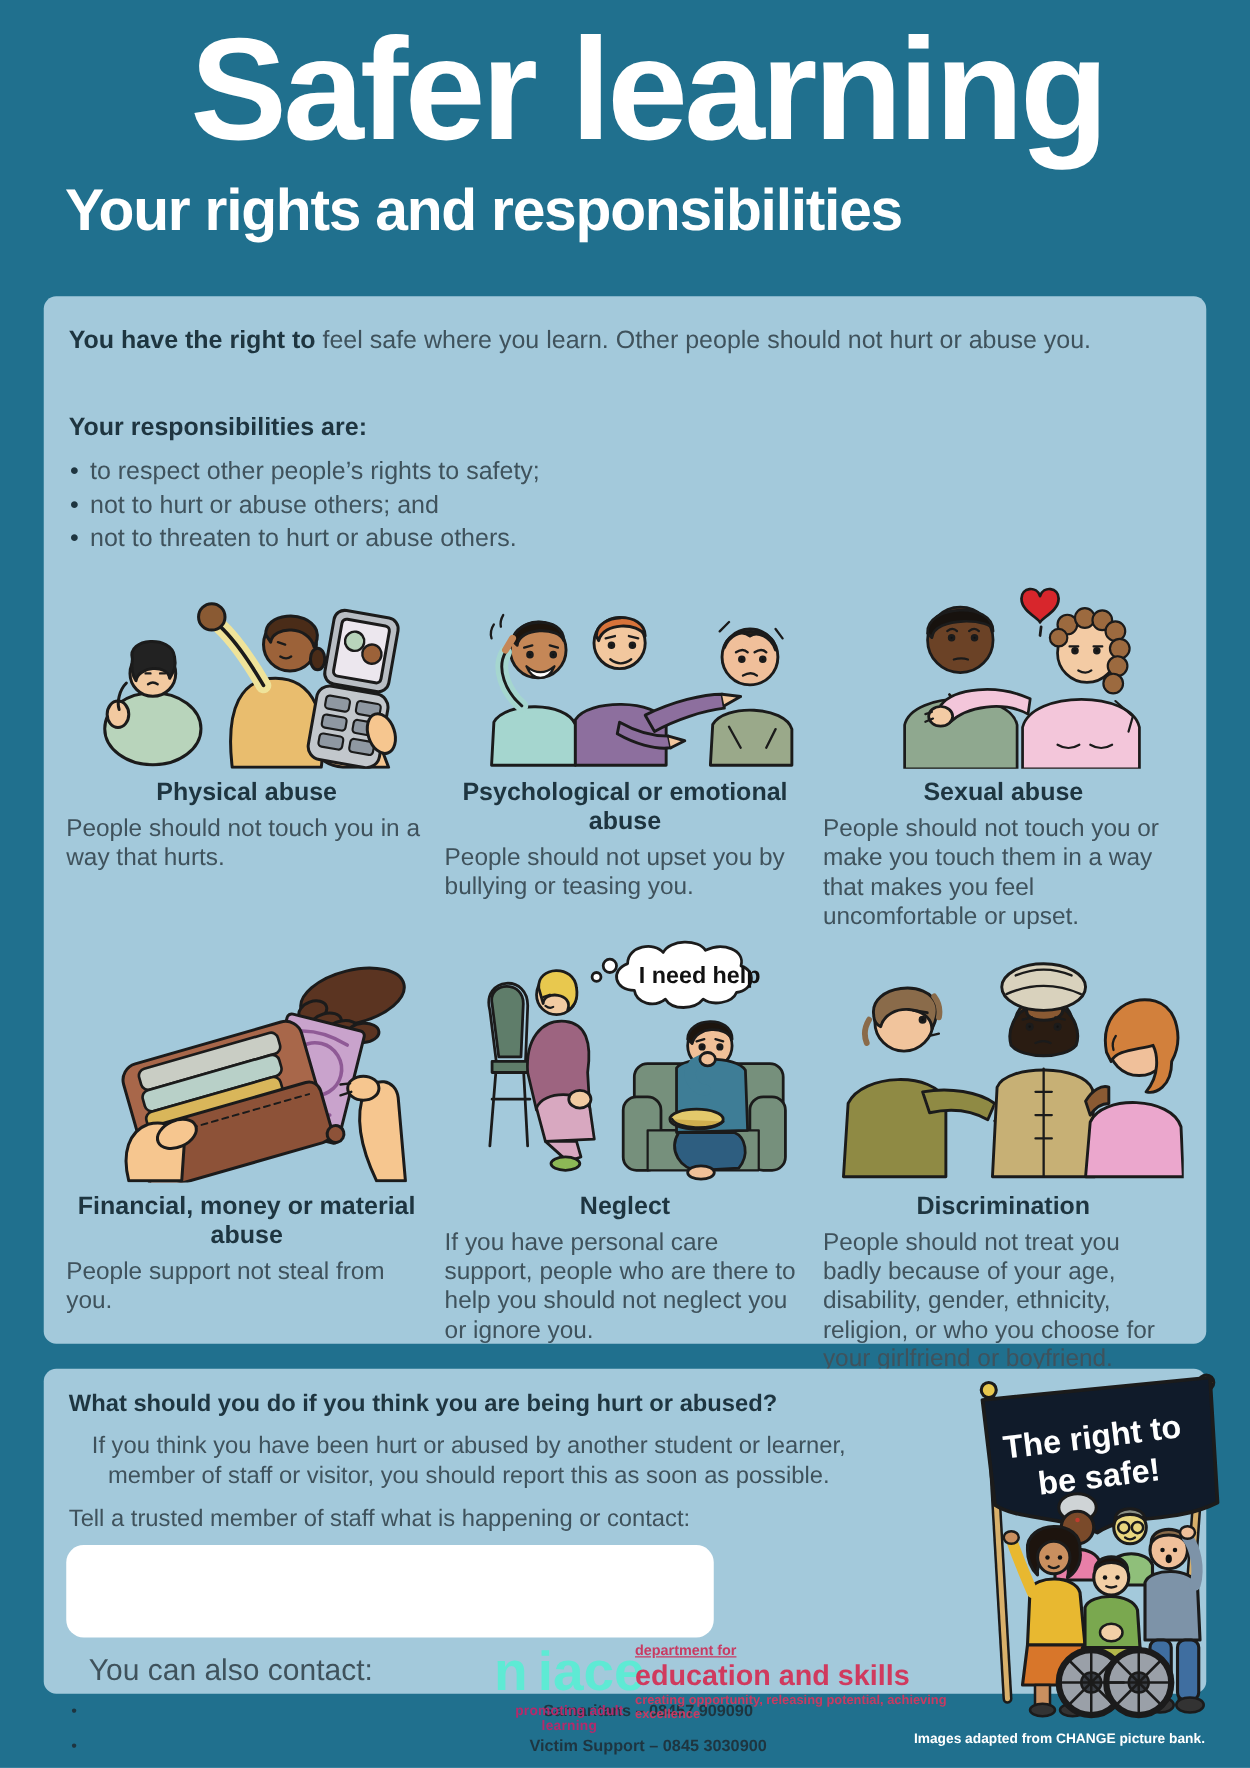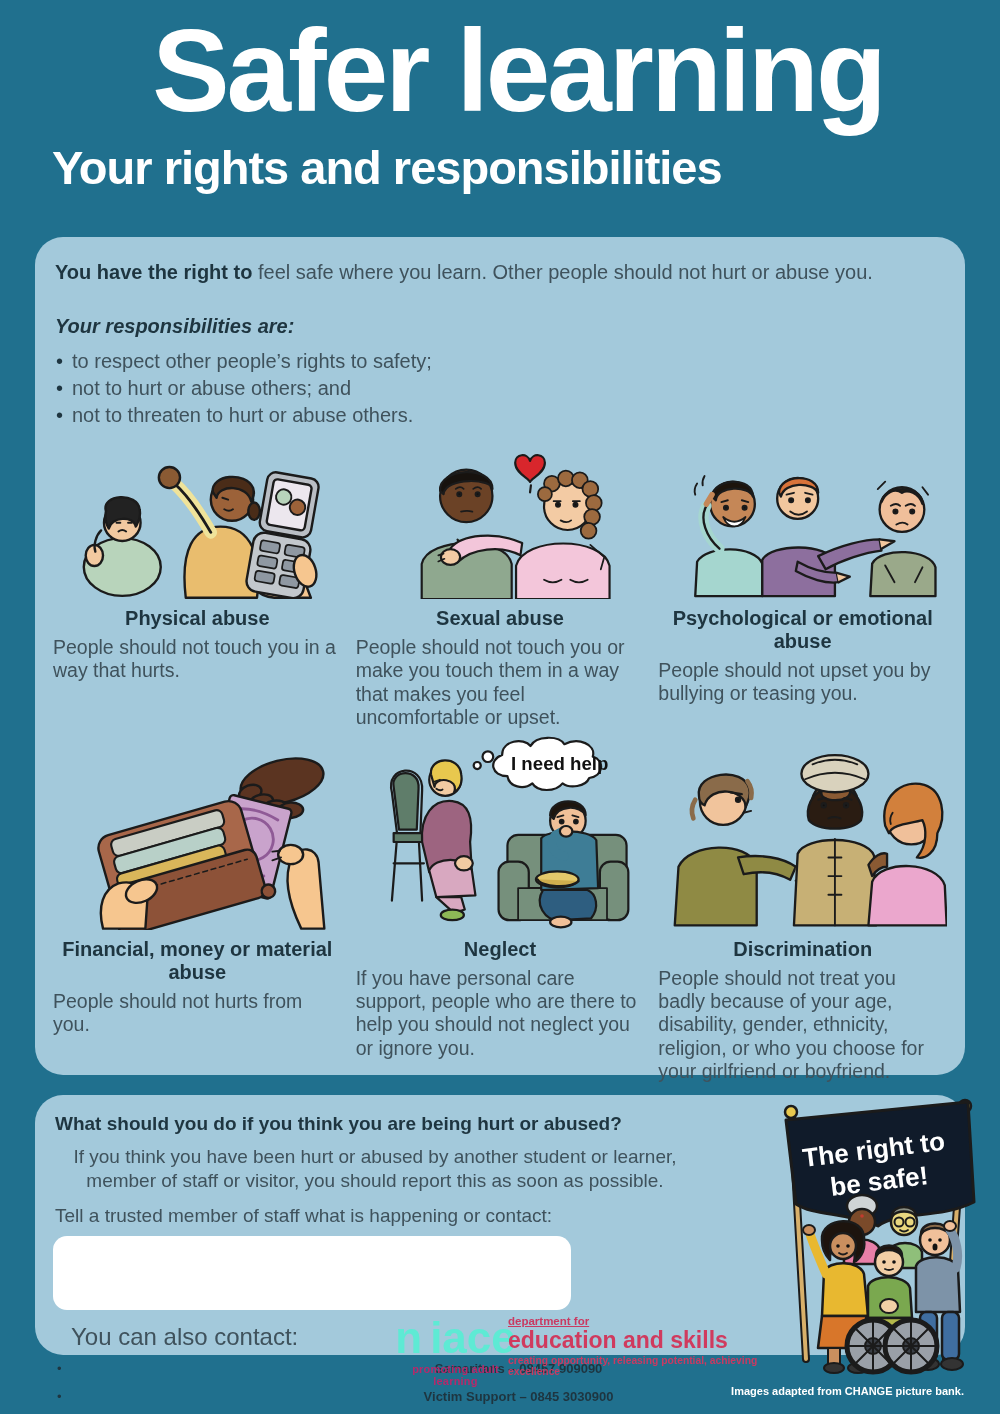--- a/index.html
+++ b/index.html
@@ -12,27 +12,27 @@
   
   .title{
     position:absolute;left:48px;top:8px;width:940px;
     font-size:116px;font-weight:700;letter-spacing:-3px;color:#ffffff;line-height:1.1;text-align:center;
   }
   .subtitle{
     position:absolute;left:52px;top:142px;width:940px;
     font-size:47px;font-weight:700;letter-spacing:-1px;color:#ffffff;line-height:1.1;
   }
   
-  .panel{position:absolute;background:#a3c9db;border-radius:28px;}
+  .panel{position:absolute;background:#a3c9db;border-radius:10px;}
   .main-panel{left:35px;top:237px;width:930px;height:838px;padding:16px 18px 0 18px;}
   .report-panel{left:35px;top:1095px;width:930px;height:260px;padding:14px 0 0 20px;}
   
   .intro{margin:6px 0 0 2px;font-size:20px;line-height:1.3;color:#3f525c;}
   .intro .b{font-weight:700;color:#1e3540;}
-  .resp-head{margin:30px 0 0 2px;font-size:20px;font-weight:700;color:#1e3540;font-style:italic;}
+  .resp-head{margin:46px 0 0 2px;font-size:20px;font-weight:700;color:#1e3540;}
   .resp-list{margin:10px 0 0 2px;padding:0;list-style:none;}
   .resp-list li{position:relative;padding-left:17px;font-size:20px;line-height:27px;color:#3f525c;}
   .resp-list li::before{content:"•";position:absolute;left:1px;top:0;color:#1e3540;}
   
   .grid{display:grid;grid-template-columns:1fr 1fr 1fr;column-gap:14px;margin-top:4px;}
   .cell{min-width:0;}
   .illus{display:flex;align-items:flex-end;justify-content:center;height:166px;}
   .row2 .illus{height:200px;}
   .cell h4{margin:8px 0 0 0;font-size:20px;font-weight:700;line-height:1.15;color:#1e3540;text-align:center;}
   .cell p{margin:6px 0 0 0;font-size:19.5px;line-height:1.2;color:#3f525c;}
@@ -123,20 +123,65 @@
               <ellipse cx="262" cy="142" rx="11" ry="17" transform="rotate(-18 262 142)" fill="#f6c68f"></ellipse>
             </g>
           </svg>
         </div>
         <h4>Physical abuse</h4>
         <p>People should not touch you in a way that hurts.</p>
       </div>
 
       <div class="cell">
         <div class="illus">
+          <svg width="300" height="150" viewBox="0 0 310 155">
+            <g stroke="#1b1b1b" stroke-width="2.5" stroke-linejoin="round" stroke-linecap="round">
+
+              <path d="M40,155 L42,118 C52,100 104,100 112,120 L112,155 Z" fill="#a5d6cf"></path>
+              <circle cx="80" cy="56" r="24" fill="#c58757"></circle>
+              <path d="M58,48 C60,28 102,26 102,48 C98,36 64,36 62,52 Z" fill="#1d140c"></path>
+              <path d="M68,54 l7,-2 M90,52 l7,2" fill="none" stroke-width="2"></path>
+              <circle cx="73" cy="60" r="2" fill="#111"></circle>
+                <circle cx="93" cy="60" r="2" fill="#111"></circle>
+              <path d="M70,70 q12,10 24,0 q-4,10 -12,10 q-8,0 -12,-10 Z" fill="#ffffff" stroke-width="2"></path>
+              <path d="M66,104 C52,92 44,72 52,58" fill="none" stroke-width="11" stroke="#a5d6cf"></path>
+              <path d="M66,104 C52,92 44,72 52,58" fill="none" stroke-width="2.5"></path>
+              <path d="M52,56 l6,-10" stroke-width="6" stroke="#c58757"></path>
+              <path d="M42,34 q-4,6 -2,12 M50,26 q-3,5 -2,10" fill="none" stroke-width="2"></path>
+
+              <path d="M112,155 L112,116 C122,98 182,98 190,118 L190,155 Z" fill="#8d6f9e"></path>
+              <circle cx="150" cy="50" r="22" fill="#f2c79e"></circle>
+              <path d="M130,44 C130,24 172,22 172,44 C166,32 136,32 132,48 Z" fill="#d8733a"></path>
+              <path d="M138,46 l8,-2 M158,44 l8,2" fill="none" stroke-width="2"></path>
+              <circle cx="143" cy="52" r="2" fill="#111"></circle>
+                <circle cx="161" cy="52" r="2" fill="#111"></circle>
+              <path d="M142,64 q9,7 18,0" fill="none" stroke-width="2"></path>
+              <path d="M172,112 C196,100 222,94 238,94 L240,106 C222,108 198,116 180,126 Z" fill="#8d6f9e"></path>
+              <path d="M238,94 l16,2 l-14,8" fill="#f2c79e"></path>
+              <path d="M150,118 C164,126 180,130 192,130 l2,10 c-14,2 -32,-4 -46,-12 Z" fill="#8d6f9e"></path>
+              <path d="M192,130 l14,4 l-12,6" fill="#f2c79e"></path>
+
+              <path d="M228,155 L230,120 C240,102 292,104 298,124 L298,155 Z" fill="#9aa98a"></path>
+              <path d="M244,122 l10,18 M284,124 l-8,16" fill="none" stroke-width="2"></path>
+              <circle cx="262" cy="62" r="24" fill="#f0bf9a"></circle>
+              <path d="M240,54 C242,36 284,34 284,56 C280,44 268,40 262,44 C254,38 244,44 240,54 Z" fill="#2a2118"></path>
+              <path d="M236,40 l8,-8 M284,38 l6,8" fill="none" stroke-width="2"></path>
+              <path d="M250,58 q6,-4 10,0 M266,58 q6,-4 10,0" fill="none" stroke-width="2"></path>
+              <circle cx="255" cy="64" r="2" fill="#111"></circle>
+                <circle cx="273" cy="64" r="2" fill="#111"></circle>
+              <path d="M256,78 q7,-4 12,0" fill="none" stroke-width="2"></path>
+            </g>
+          </svg>
+        </div>
+        <h4>Psychological or emotional abuse</h4>
+        <p>People should not upset you by bullying or teasing you.</p>
+      </div>
+
+      <div class="cell">
+        <div class="illus">
           <svg width="290" height="166" viewBox="0 0 290 190">
             <g stroke="#1b1b1b" stroke-width="2.5" stroke-linejoin="round" stroke-linecap="round">
 
               <path d="M55,190 L55,150 C62,118 152,118 158,150 L158,190 Z" fill="#8fa88f"></path>
               <circle cx="106" cy="72" r="30" fill="#6b4226"></circle>
               <path d="M76,66 C74,40 136,36 136,64 C136,52 82,50 80,70 Z" fill="#17120e"></path>
               <path d="M94,64 q5,-4 9,0 M114,64 q5,-4 9,0" fill="none" stroke-width="2"></path>
               <circle cx="98" cy="70" r="2.2" fill="#111"></circle>
                 <circle cx="119" cy="70" r="2.2" fill="#111"></circle>
               <path d="M100,90 q7,-2 13,0" fill="none" stroke-width="2"></path>
@@ -167,65 +212,20 @@
 
               <path d="M162,34 C162,24 176,22 179,32 C182,22 196,24 196,34 C196,46 180,52 179,56 C178,52 162,46 162,34 Z" fill="#d8262c"></path>
               <path d="M180,60 l-1,8" fill="none" stroke-width="2.5"></path>
             </g>
           </svg>
         </div>
         <h4>Sexual abuse</h4>
         <p>People should not touch you or make you touch them in a way that makes you feel uncomfortable or upset.</p>
       </div>
 
-      <div class="cell">
-        <div class="illus">
-          <svg width="300" height="150" viewBox="0 0 310 155">
-            <g stroke="#1b1b1b" stroke-width="2.5" stroke-linejoin="round" stroke-linecap="round">
-
-              <path d="M40,155 L42,118 C52,100 104,100 112,120 L112,155 Z" fill="#a5d6cf"></path>
-              <circle cx="80" cy="56" r="24" fill="#c58757"></circle>
-              <path d="M58,48 C60,28 102,26 102,48 C98,36 64,36 62,52 Z" fill="#1d140c"></path>
-              <path d="M68,54 l7,-2 M90,52 l7,2" fill="none" stroke-width="2"></path>
-              <circle cx="73" cy="60" r="2" fill="#111"></circle>
-                <circle cx="93" cy="60" r="2" fill="#111"></circle>
-              <path d="M70,70 q12,10 24,0 q-4,10 -12,10 q-8,0 -12,-10 Z" fill="#ffffff" stroke-width="2"></path>
-              <path d="M66,104 C52,92 44,72 52,58" fill="none" stroke-width="11" stroke="#a5d6cf"></path>
-              <path d="M66,104 C52,92 44,72 52,58" fill="none" stroke-width="2.5"></path>
-              <path d="M52,56 l6,-10" stroke-width="6" stroke="#c58757"></path>
-              <path d="M42,34 q-4,6 -2,12 M50,26 q-3,5 -2,10" fill="none" stroke-width="2"></path>
-
-              <path d="M112,155 L112,116 C122,98 182,98 190,118 L190,155 Z" fill="#8d6f9e"></path>
-              <circle cx="150" cy="50" r="22" fill="#f2c79e"></circle>
-              <path d="M130,44 C130,24 172,22 172,44 C166,32 136,32 132,48 Z" fill="#d8733a"></path>
-              <path d="M138,46 l8,-2 M158,44 l8,2" fill="none" stroke-width="2"></path>
-              <circle cx="143" cy="52" r="2" fill="#111"></circle>
-                <circle cx="161" cy="52" r="2" fill="#111"></circle>
-              <path d="M142,64 q9,7 18,0" fill="none" stroke-width="2"></path>
-              <path d="M172,112 C196,100 222,94 238,94 L240,106 C222,108 198,116 180,126 Z" fill="#8d6f9e"></path>
-              <path d="M238,94 l16,2 l-14,8" fill="#f2c79e"></path>
-              <path d="M150,118 C164,126 180,130 192,130 l2,10 c-14,2 -32,-4 -46,-12 Z" fill="#8d6f9e"></path>
-              <path d="M192,130 l14,4 l-12,6" fill="#f2c79e"></path>
-
-              <path d="M228,155 L230,120 C240,102 292,104 298,124 L298,155 Z" fill="#9aa98a"></path>
-              <path d="M244,122 l10,18 M284,124 l-8,16" fill="none" stroke-width="2"></path>
-              <circle cx="262" cy="62" r="24" fill="#f0bf9a"></circle>
-              <path d="M240,54 C242,36 284,34 284,56 C280,44 268,40 262,44 C254,38 244,44 240,54 Z" fill="#2a2118"></path>
-              <path d="M236,40 l8,-8 M284,38 l6,8" fill="none" stroke-width="2"></path>
-              <path d="M250,58 q6,-4 10,0 M266,58 q6,-4 10,0" fill="none" stroke-width="2"></path>
-              <circle cx="255" cy="64" r="2" fill="#111"></circle>
-                <circle cx="273" cy="64" r="2" fill="#111"></circle>
-              <path d="M256,78 q7,-4 12,0" fill="none" stroke-width="2"></path>
-            </g>
-          </svg>
-        </div>
-        <h4>Psychological or emotional abuse</h4>
-        <p>People should not upset you by bullying or teasing you.</p>
-      </div>
-
       <div class="cell row2">
         <div class="illus">
           <svg width="295" height="200" viewBox="0 0 300 205">
             <g stroke="#1b1b1b" stroke-width="2.5" stroke-linejoin="round" stroke-linecap="round">
 
               <g fill="#5b3421">
                 <ellipse cx="238" cy="52" rx="44" ry="22" transform="rotate(-14 238 52)"></ellipse>
                 <ellipse cx="205" cy="64" rx="12" ry="8" transform="rotate(-20 205 64)"></ellipse>
                 <ellipse cx="216" cy="74" rx="13" ry="8" transform="rotate(-16 216 74)"></ellipse>
                 <ellipse cx="230" cy="80" rx="13" ry="8" transform="rotate(-10 230 80)"></ellipse>
@@ -253,21 +253,21 @@
                 <path d="M66,152 L204,152" stroke-dasharray="5 4" stroke-width="1.6" fill="none"></path>
                 <circle cx="216" cy="190" r="7" fill="#8d5238"></circle>
               </g>
 
               <path d="M52,205 C46,182 52,164 68,158 C84,154 96,162 98,176 L96,205 Z" fill="#f6c68f"></path>
               <ellipse cx="92" cy="166" rx="17" ry="11" transform="rotate(-24 92 166)" fill="#f6c68f"></ellipse>
             </g>
           </svg>
         </div>
         <h4>Financial, money or material abuse</h4>
-        <p>People should not hurts from you.</p>
+        <p>People support not steal from you.</p>
       </div>
 
       <div class="cell row2">
         <div class="illus">
           <svg width="290" height="200" viewBox="0 0 300 225">
             <g stroke="#1b1b1b" stroke-width="2.5" stroke-linejoin="round" stroke-linecap="round">
 
               <path d="M28,70 C20,40 64,36 62,68 L60,118 L34,118 Z M34,118 l-6,74 M58,118 l4,74 M30,150 l34,0" fill="none" stroke="#1b1b1b"></path>
               <path d="M30,64 C26,44 60,42 58,66 L56,112 L36,112 Z" fill="#5f7d6a"></path>
               <path d="M30,116 L66,116 L66,126 L30,126 Z" fill="#5f7d6a"></path>

